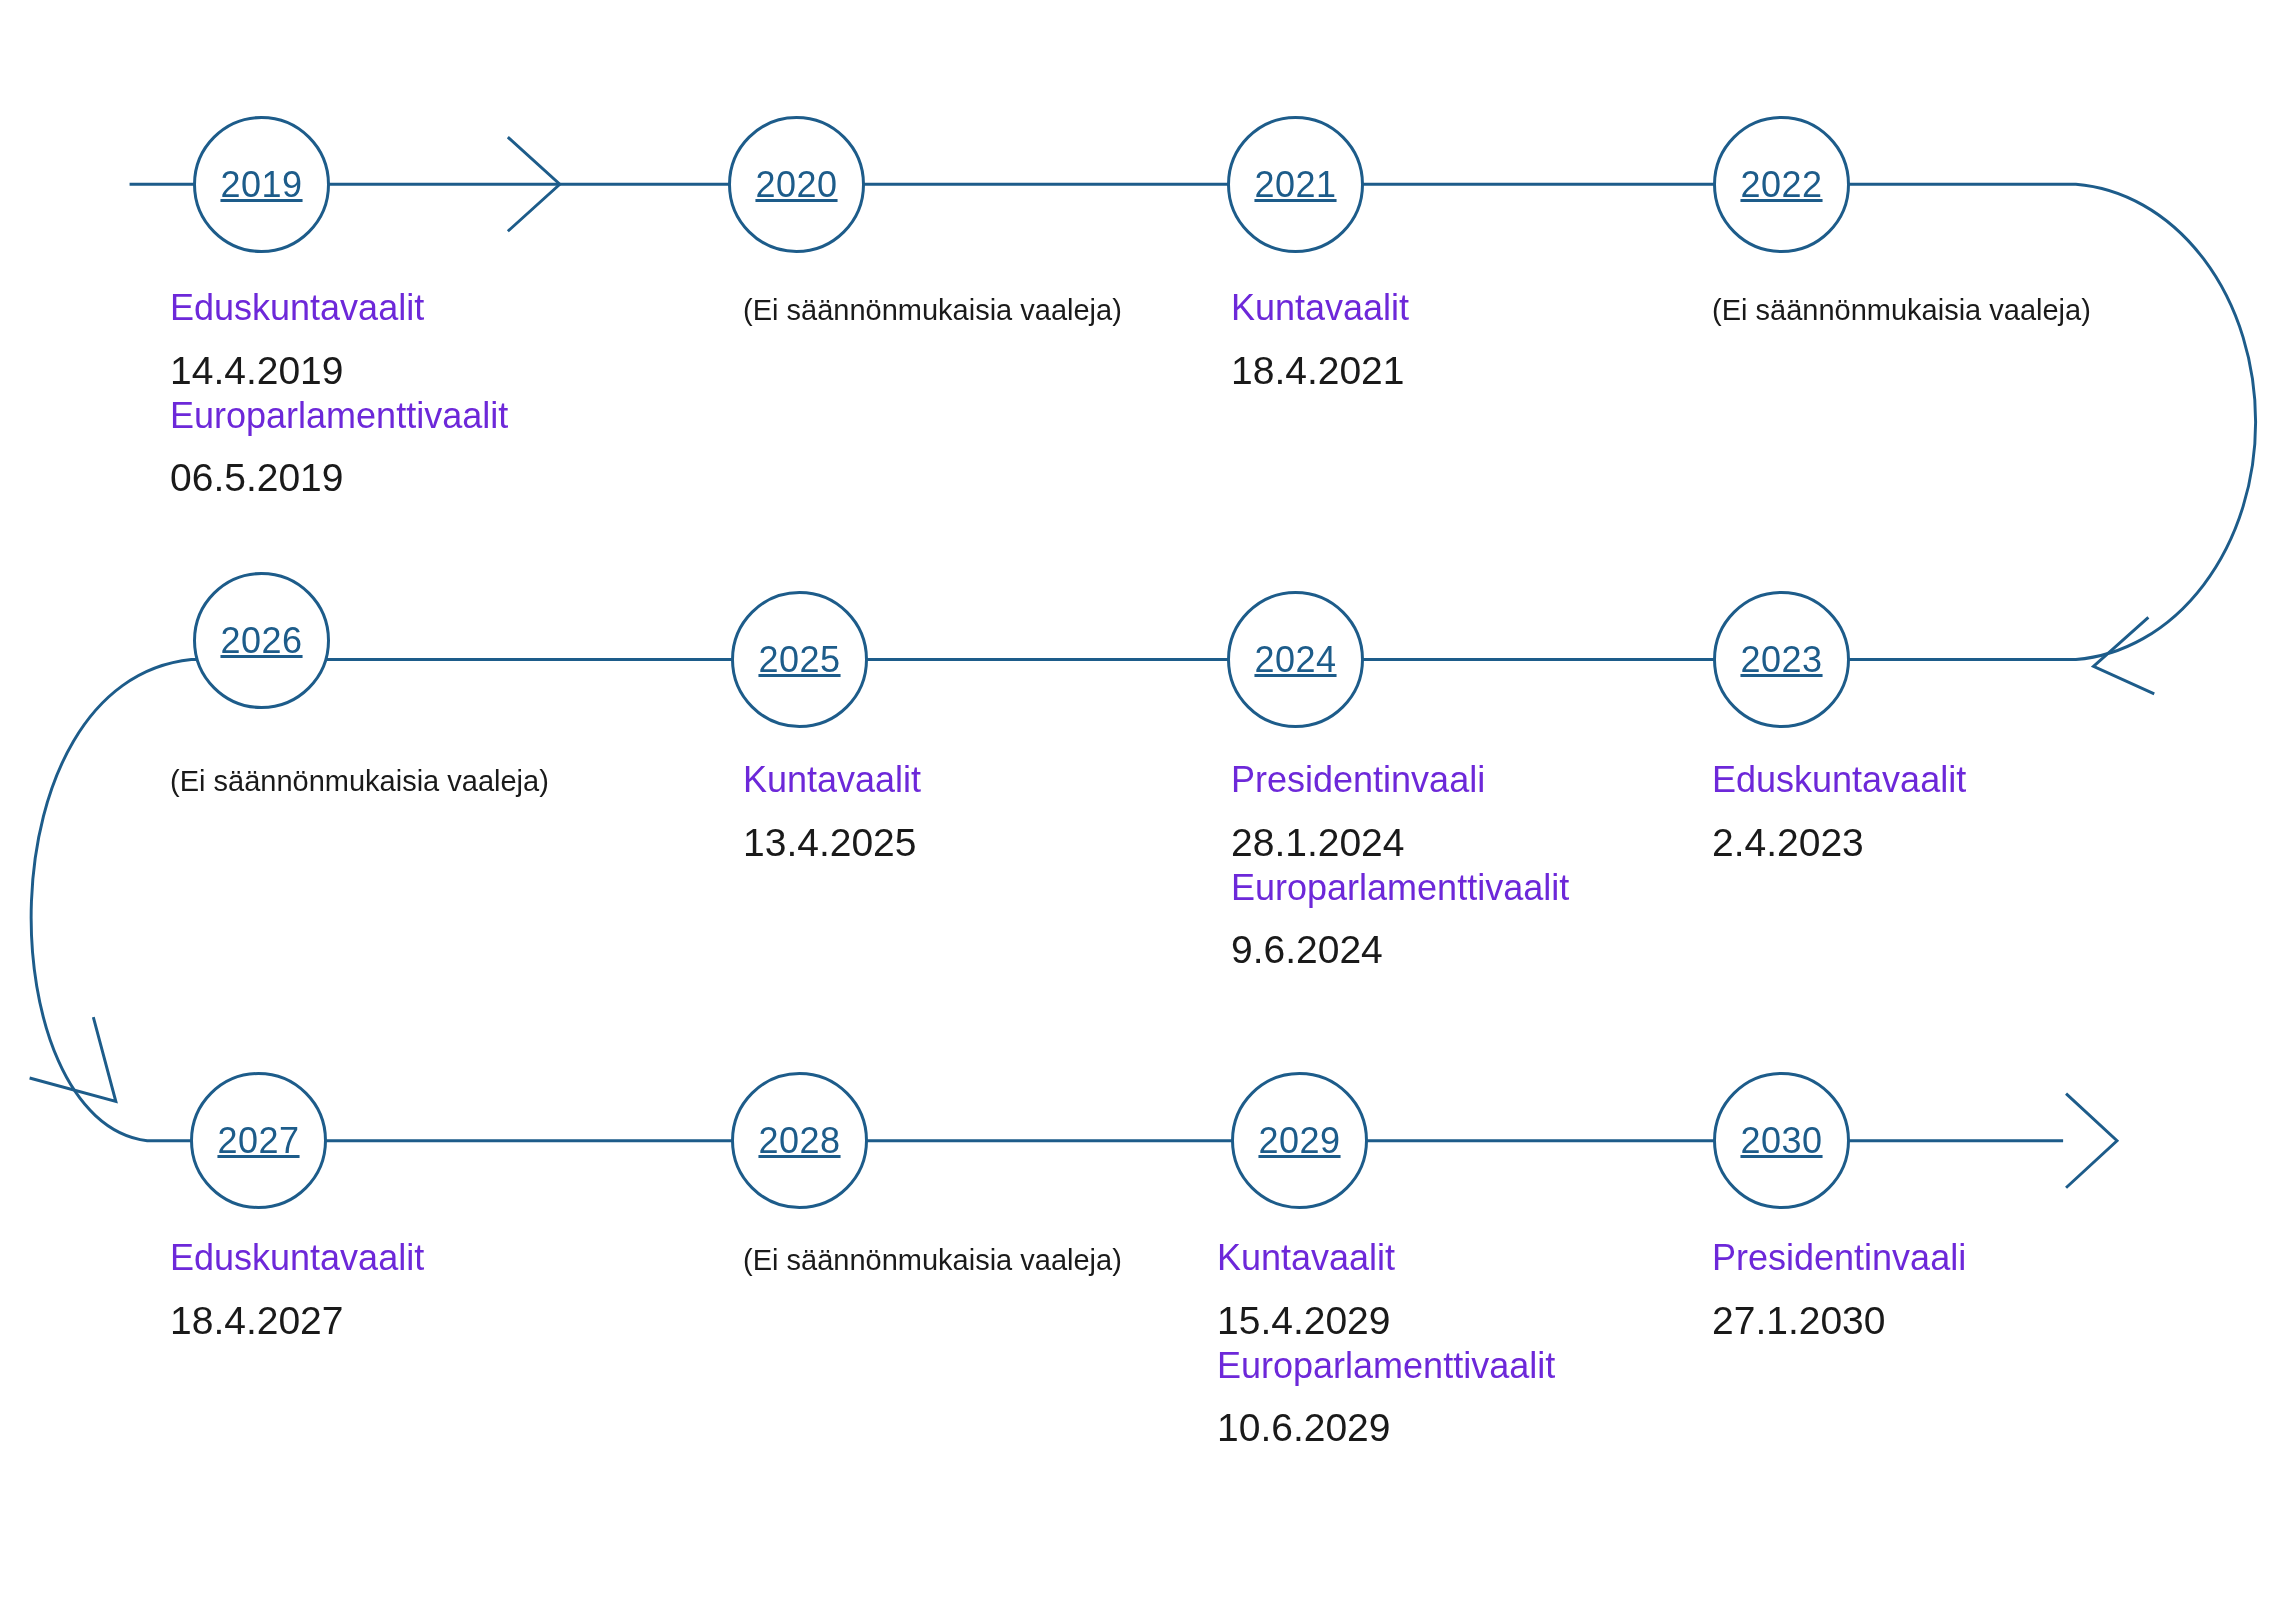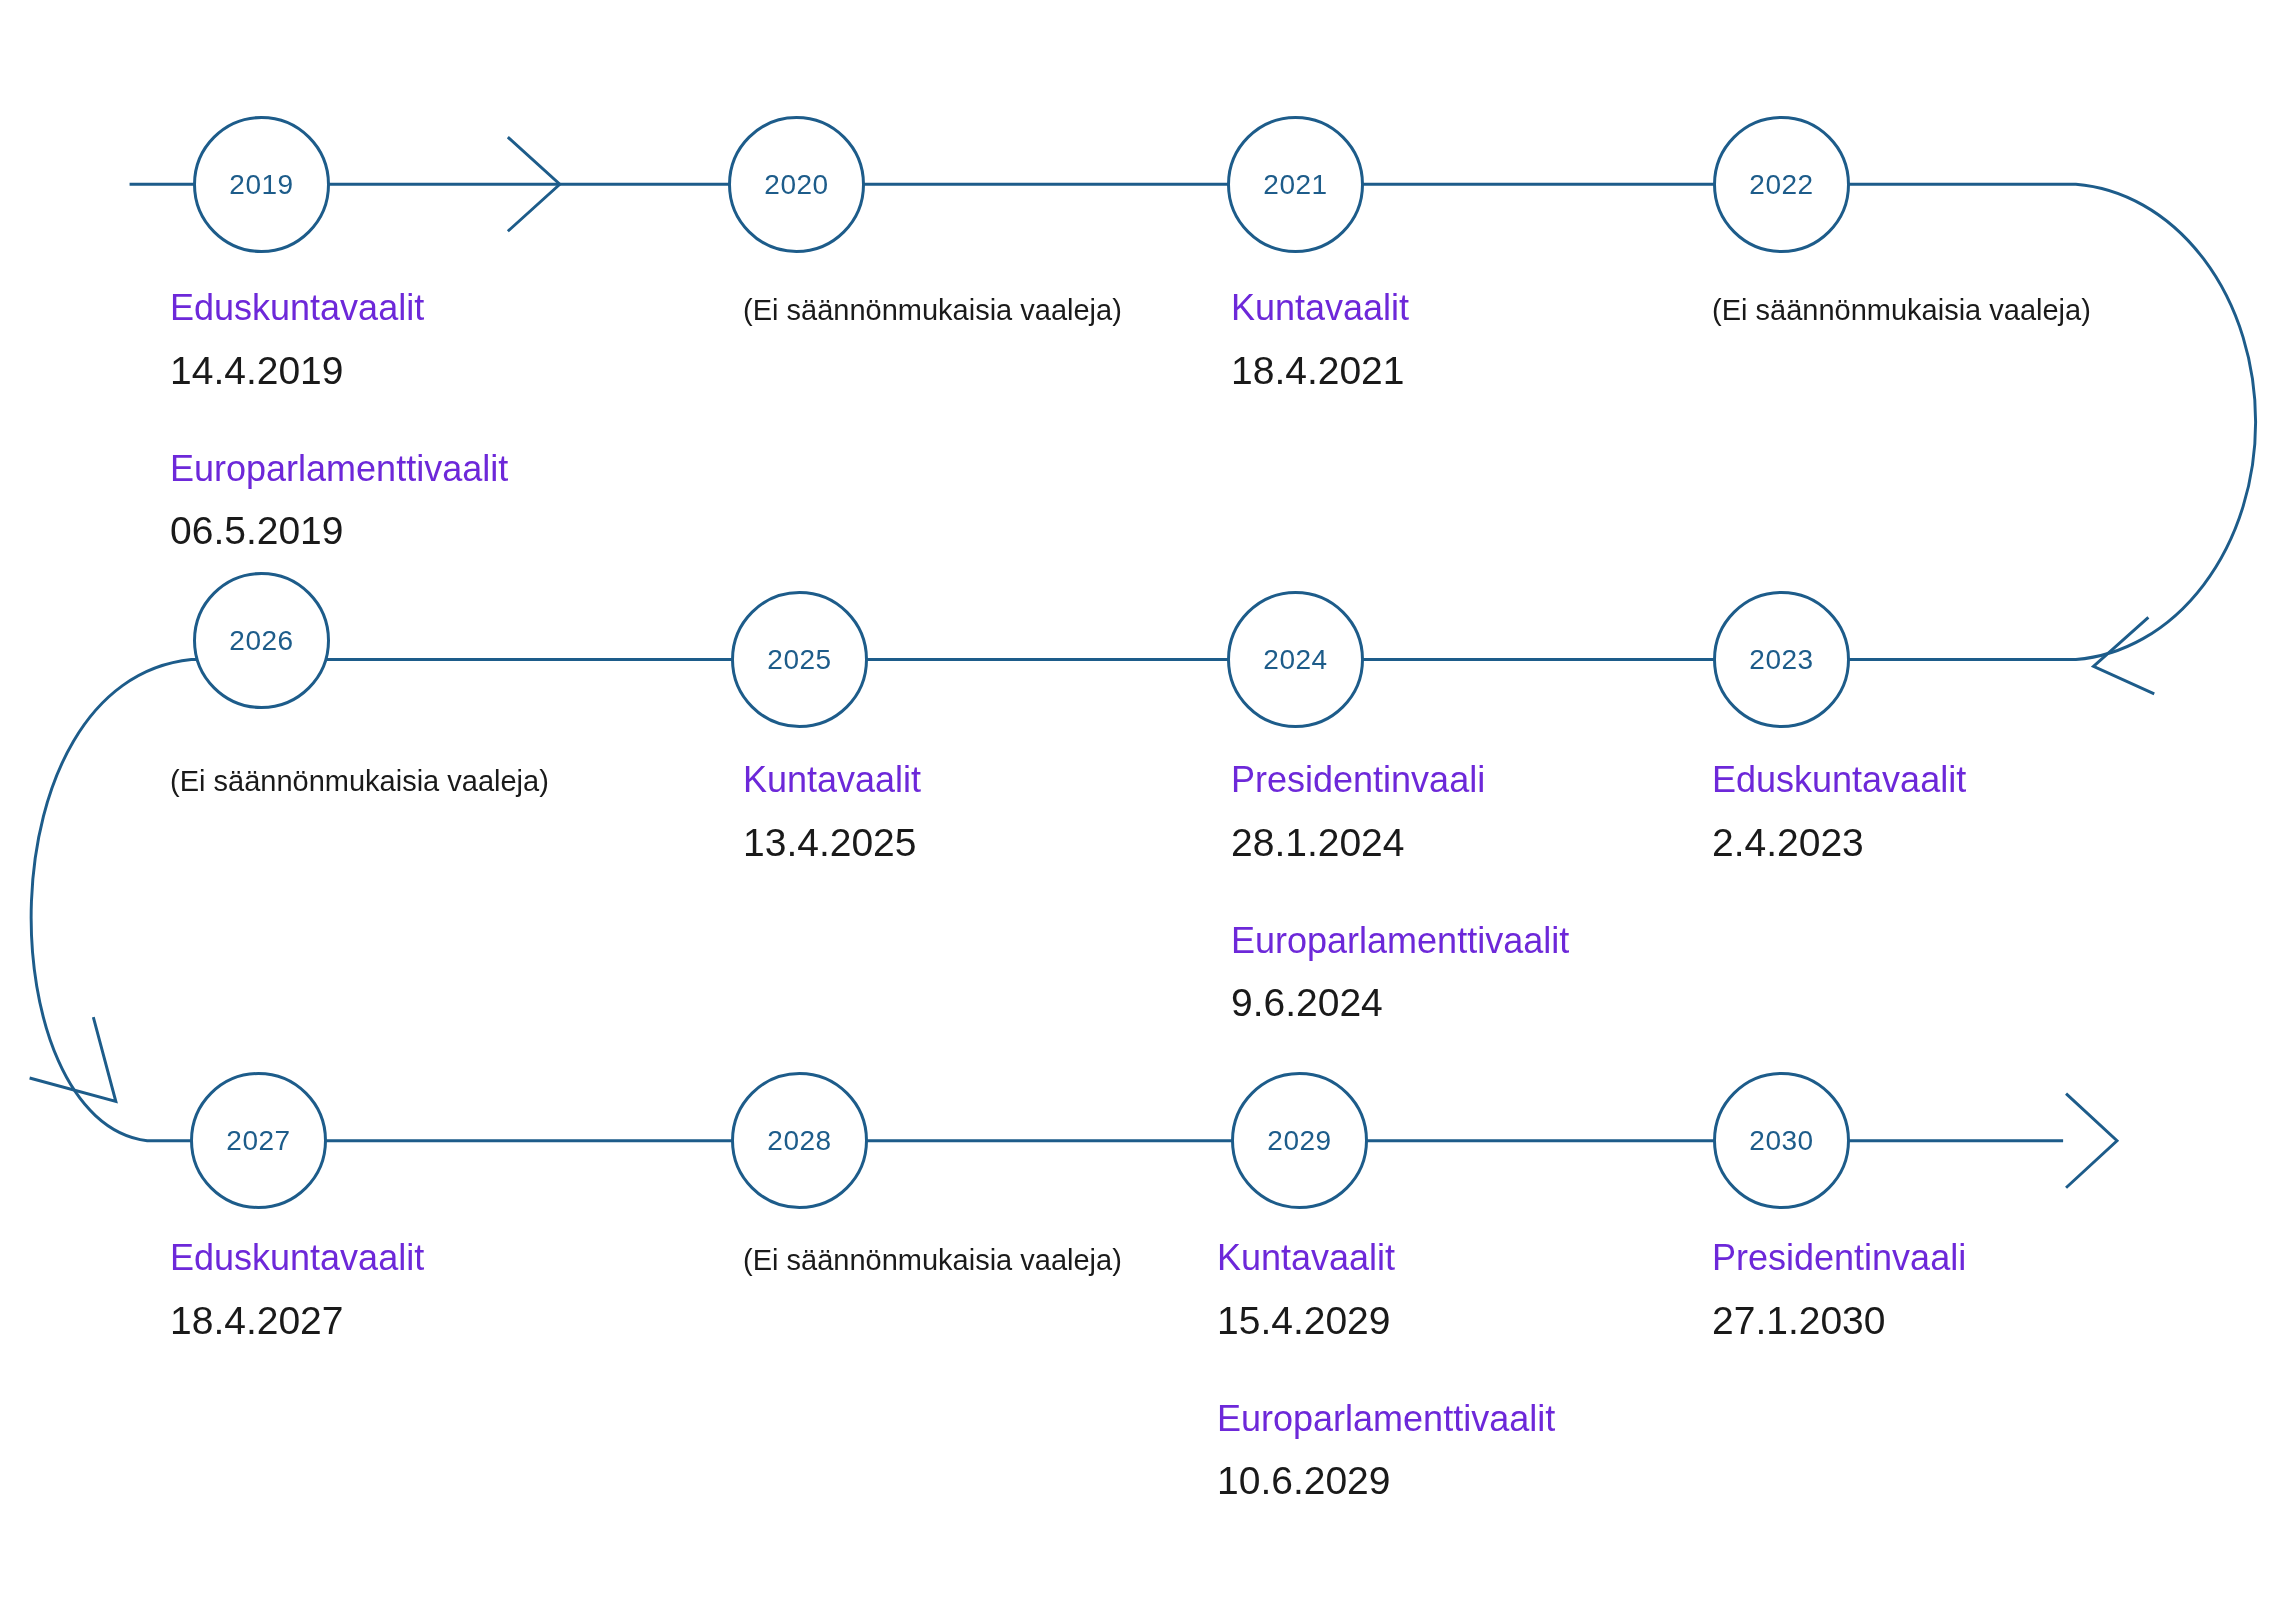--- a/index.html
+++ b/index.html
@@ -26,40 +26,40 @@
     height: 137px;
     box-sizing: border-box;
     border: 3.9px solid #1d5c8a;
     border-radius: 50%;
     background: #ffffff;
     display: flex;
     align-items: center;
     justify-content: center;
   }
   .year {
-    font-size: 28px;
+    font-size: 36px;
     color: #1d5c8a;
     letter-spacing: 0.5px;
+    text-decoration: underline;
   }
   .events {
     position: absolute;
   }
   .event-title {
     font-size: 36px;
     line-height: 1.2;
     color: #6d28d9;
   }
   .event-date {
     font-size: 39px;
     line-height: 1.15;
     margin-top: 19.6px;
     color: #1a1a1a;
   }
   .event + .event {
-    margin-top: 53px;
   }
   .note {
     position: absolute;
     font-size: 29px;
     color: #1a1a1a;
   }
 </style>
 </head>
 <body>
 

